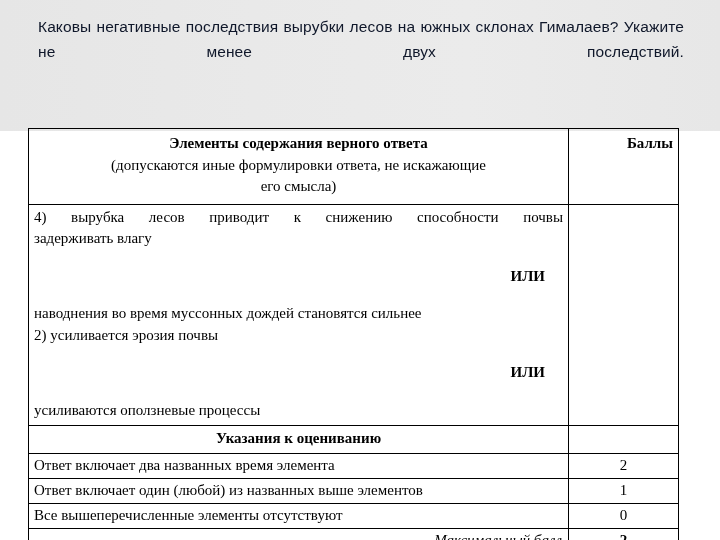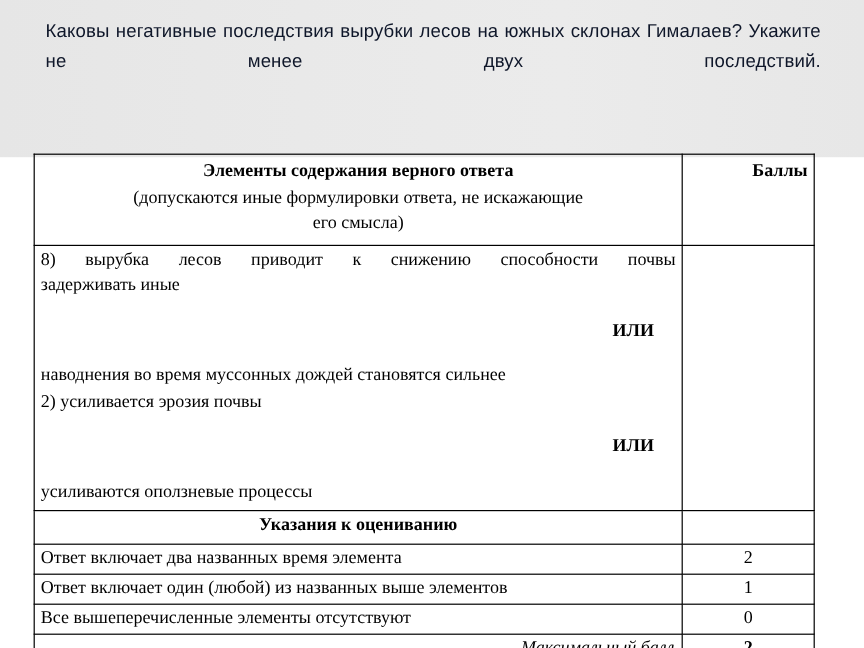--- a/index.html
+++ b/index.html
@@ -155,22 +155,22 @@
         </div>
       </td>
       <td class="hdr-score">
         <div class="cell-pad">Баллы</div>
       </td>
     </tr>
 
     <tr>
       <td class="criteria">
         <div class="cell-pad">
-          <p class="crit-para justified">8) вырубка лесов приводит к снижению способности почвы</p>
-          <p class="crit-para">задерживать иные</p>
+          <p class="crit-para justified">4) вырубка лесов приводит к снижению способности почвы</p>
+          <p class="crit-para">задерживать влагу</p>
           <p class="or-line">ИЛИ</p>
           <p class="crit-para">наводнения во время муссонных дождей становятся сильнее</p>
           <p class="crit-para">2) усиливается эрозия почвы</p>
           <p class="or-line">ИЛИ</p>
           <p class="crit-para">усиливаются оползневые процессы</p>
         </div>
       </td>
       <td class="empty-cell">
         <div class="cell-pad"></div>
       </td>

